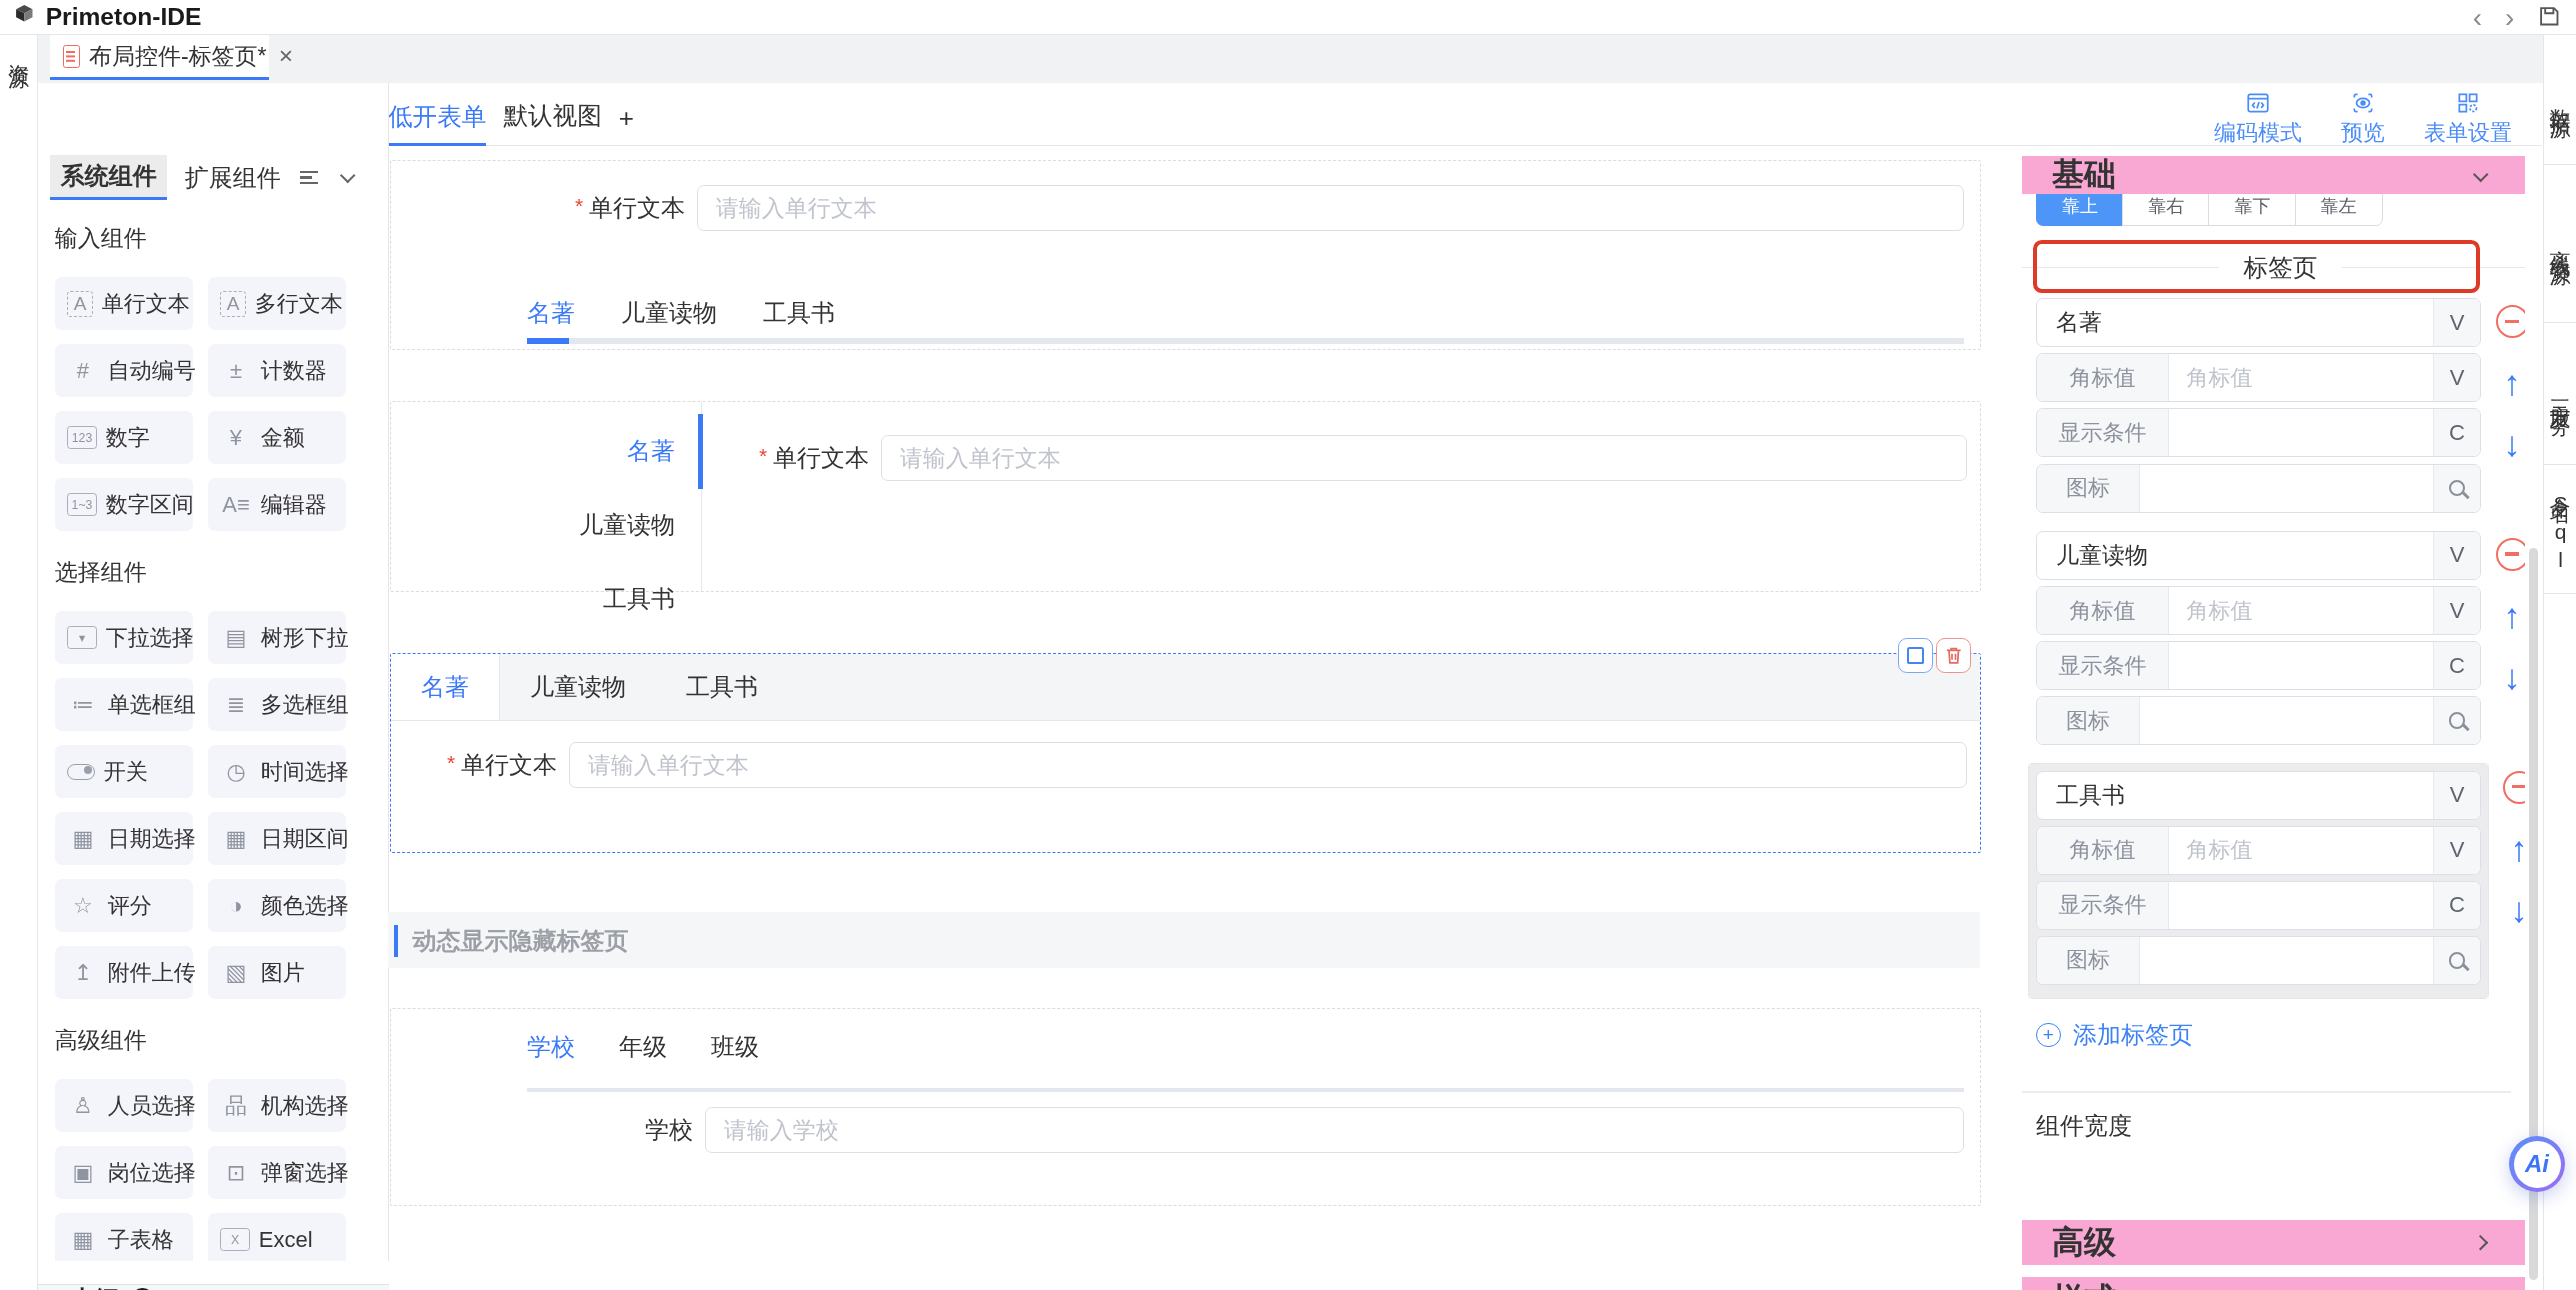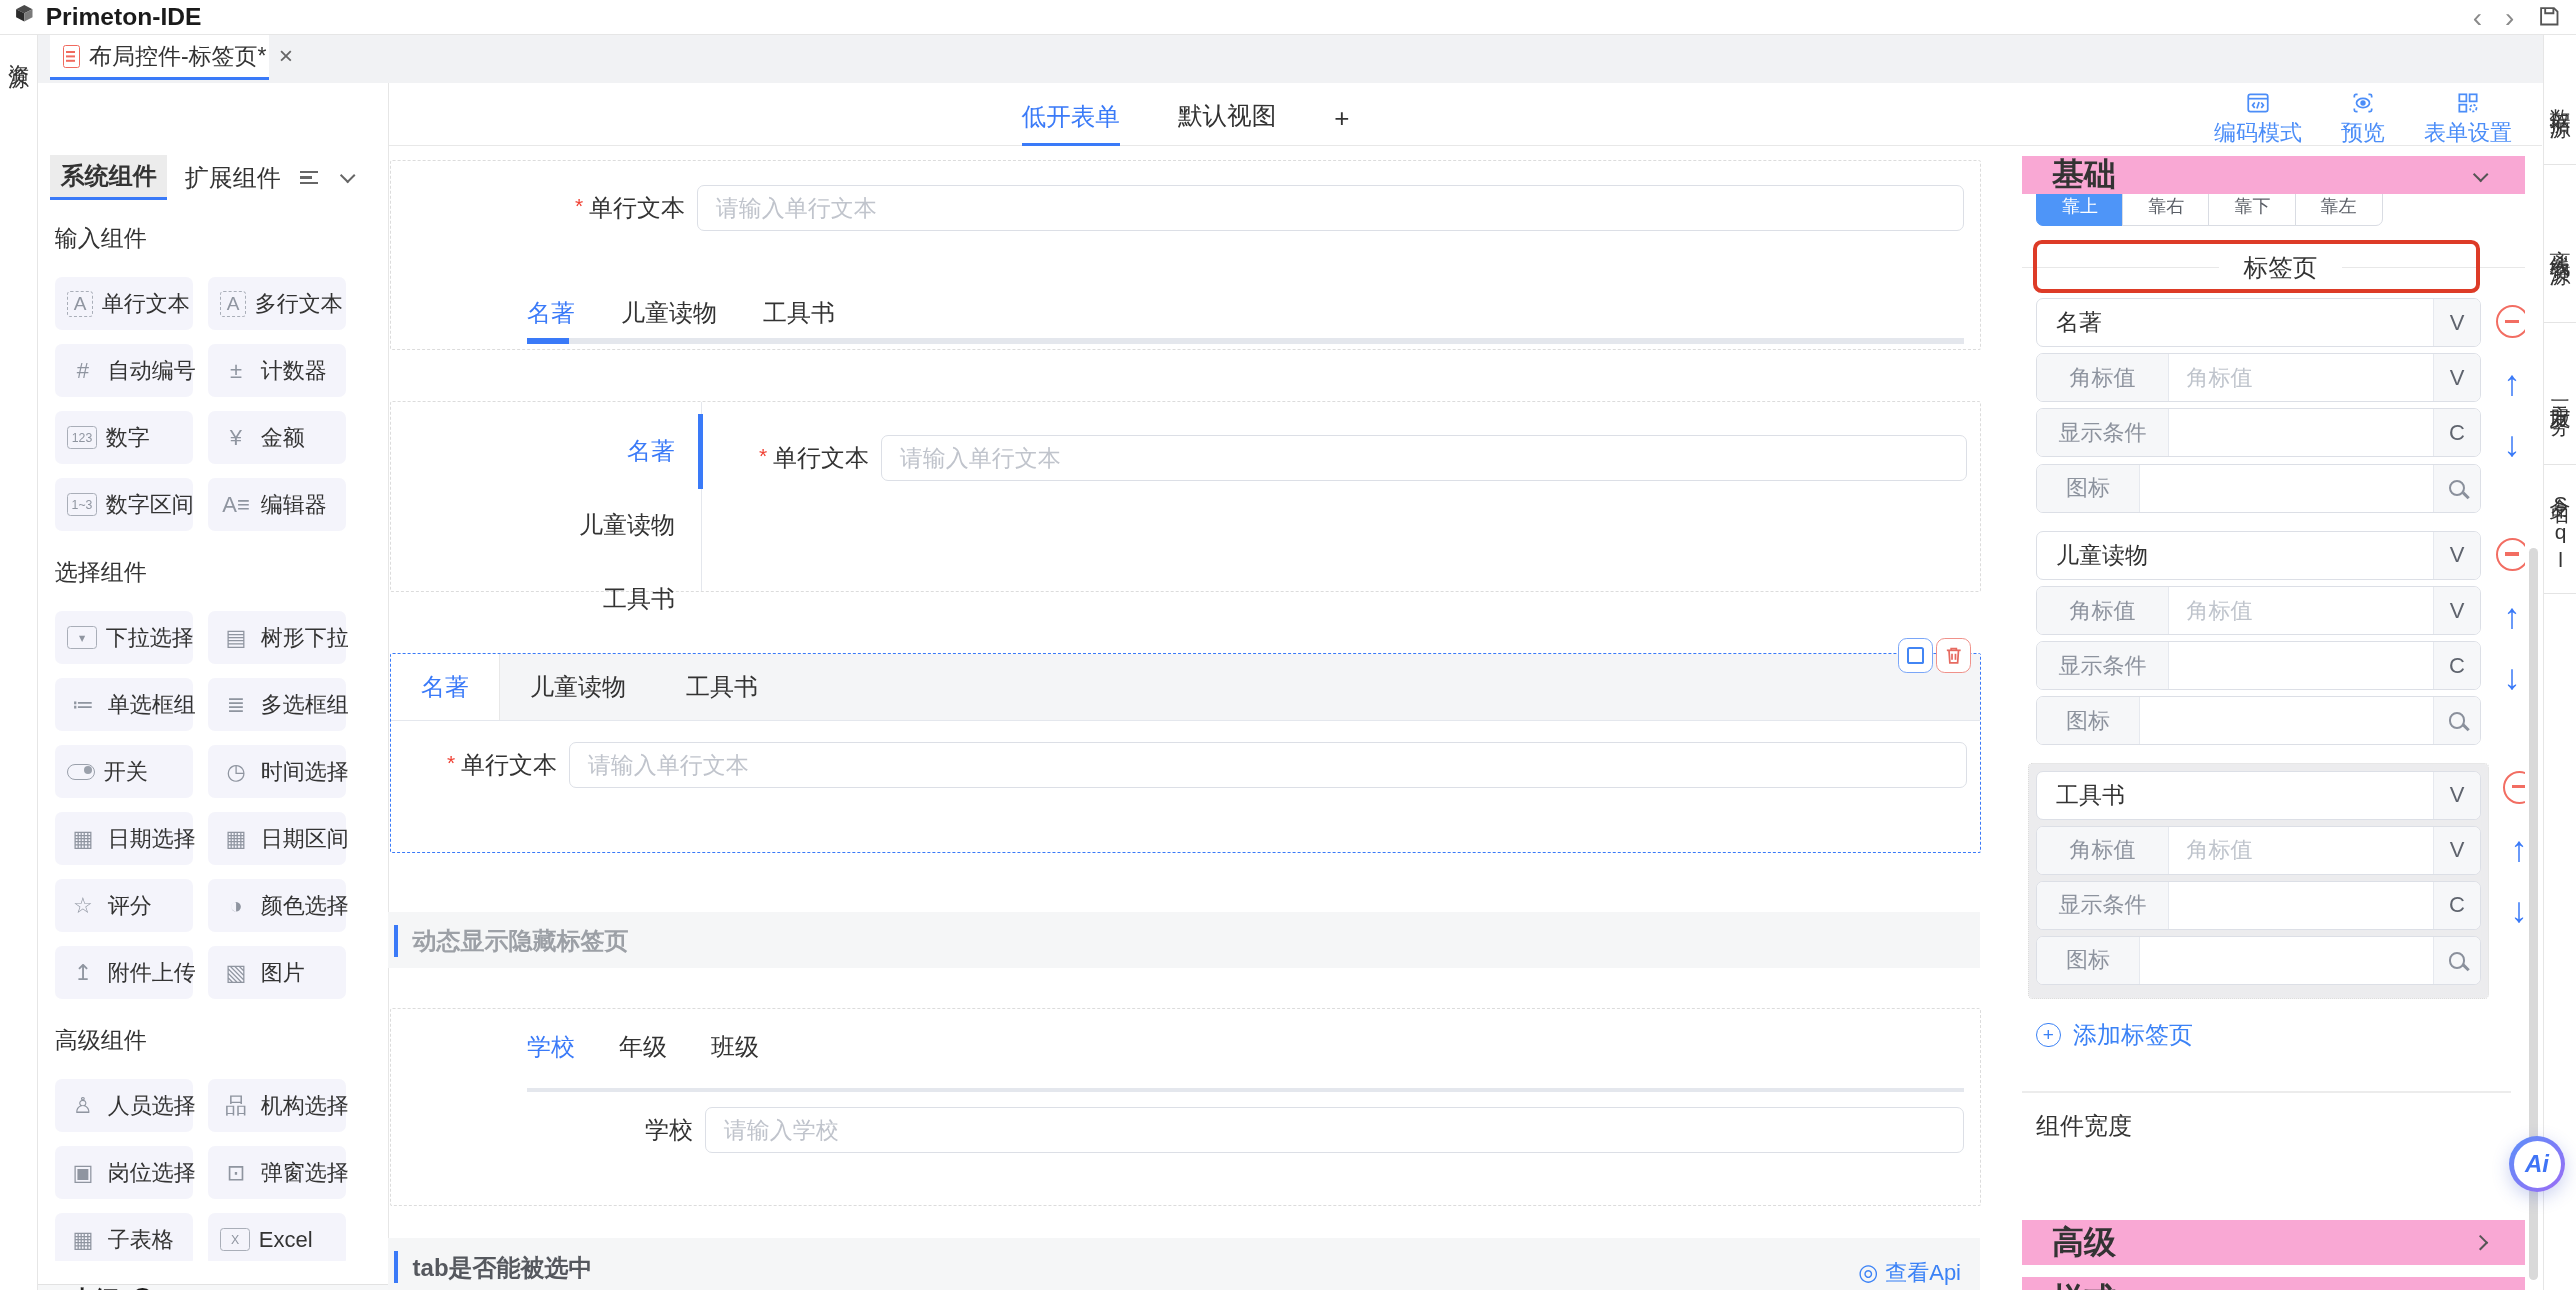--- a/index.html
+++ b/index.html
@@ -24,21 +24,21 @@
 
   
   .ldock { position:absolute; left:0; top:35px; width:38px; height:1256px; border-right:0.9px solid #e6e6e6; background:#fff; }
   .vtext { writing-mode:vertical-lr; text-orientation:upright; font-size:21px; color:#333; letter-spacing:5.3px; }
   .ldock .vtext { margin:12.3px auto 0; display:block; }
   .rdock { position:absolute; left:2543px; top:35px; width:33px; height:1256px; border-left:0.9px solid #e6e6e6; background:#fff; }
   .rdock-item { display:flex; align-items:center; justify-content:center; border-bottom:0.9px solid #e4e4e4; }
 
   
   .viewheader { position:absolute; left:388px; top:83px; width:2154px; height:63px; background:#fff; border-bottom:0.9px solid #e8e8e8; }
-  .vtabs { position:absolute; left:0; top:0; width:1595px; height:63px; display:flex; justify-content:center; align-items:flex-end; gap:58px; }
+  .vtabs { position:absolute; left:0; top:0; width:1595px; height:63px; display:flex; justify-content:flex-start; align-items:flex-end; gap:17px; }
   .vtab { font-size:24.6px; color:#333; padding-bottom:14px; }
   .vtab.active { color:#3a7af8; border-bottom:3.5px solid #3a7af8; padding-bottom:10.5px; }
   .vtab-add { font-size:26px; color:#333; padding-bottom:12.3px; }
   .hactions { position:absolute; right:30px; top:7px; display:flex; gap:39px; }
   .haction { display:flex; flex-direction:column; align-items:center; gap:1.8px; color:#4b8df8; }
   .haction .txt { font-size:22px; }
 
   
   .sidebar { position:absolute; left:38px; top:83px; width:351px; height:1178px; background:#fff; border-right:0.9px solid #e6e6e6; overflow:hidden; }
   .ptabs { margin:75px 0 0 12.3px; display:flex; align-items:center; height:39px; position:relative; }
@@ -426,28 +426,20 @@
         <span class="htab">年级</span>
         <span class="htab">班级</span>
       </div>
     <div class="thinline" style="left:136px; right:16px; top:79px;"></div>
     <div class="frow" style="left:254px; top:98px; right:16px;">
       <span class="flabel">学校</span>
       <span class="ibox" style="flex:1; margin-left:12.3px;">请输入学校</span>
     </div>
   </div>
 
-  <div class="banner" style="top:1238px; height:53px;">
-    <span class="bbar" style="top:13px; height:32px;"></span>
-    <span class="btxt" style="top:14px; font-size:24px; color:#55585e;">tab是否能被选中</span>
-    <span class="viewapi" style="right:19px; bottom:3.5px;">
-      <span class="eyeo">◎</span>
-      <span>查看Api</span>
-    </span>
-  </div>
 
   <div class="secbar" style="top:156px; height:38px;">
     <span>基础</span>
     <span class="chev down"></span>
   </div>
 
   <div class="panel">
     <div class="posrow" id="posrow">
         <div class="posbtn active">靠上</div>
         <div class="posbtn">靠右</div>

